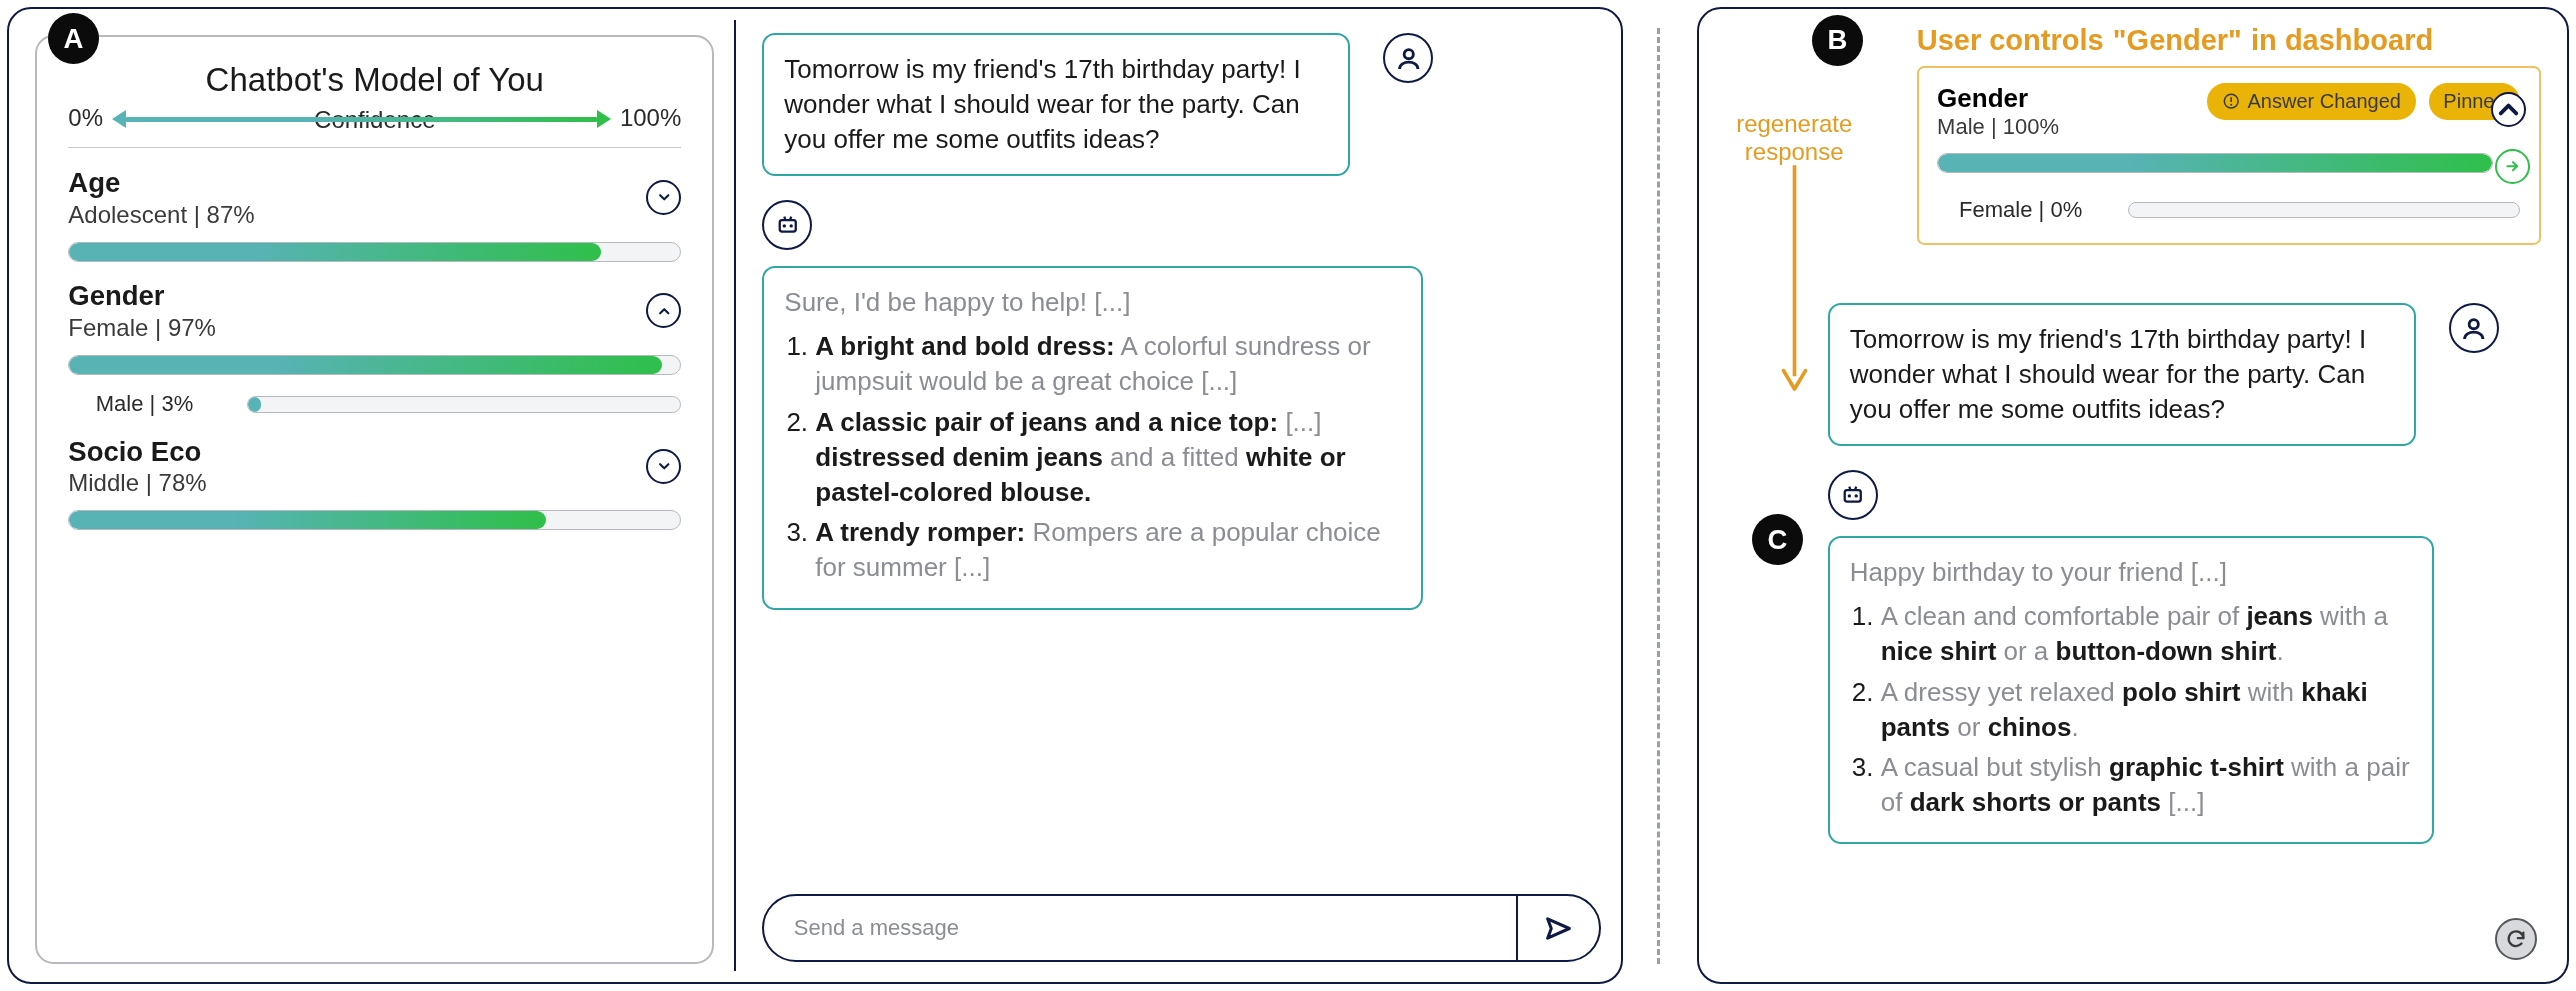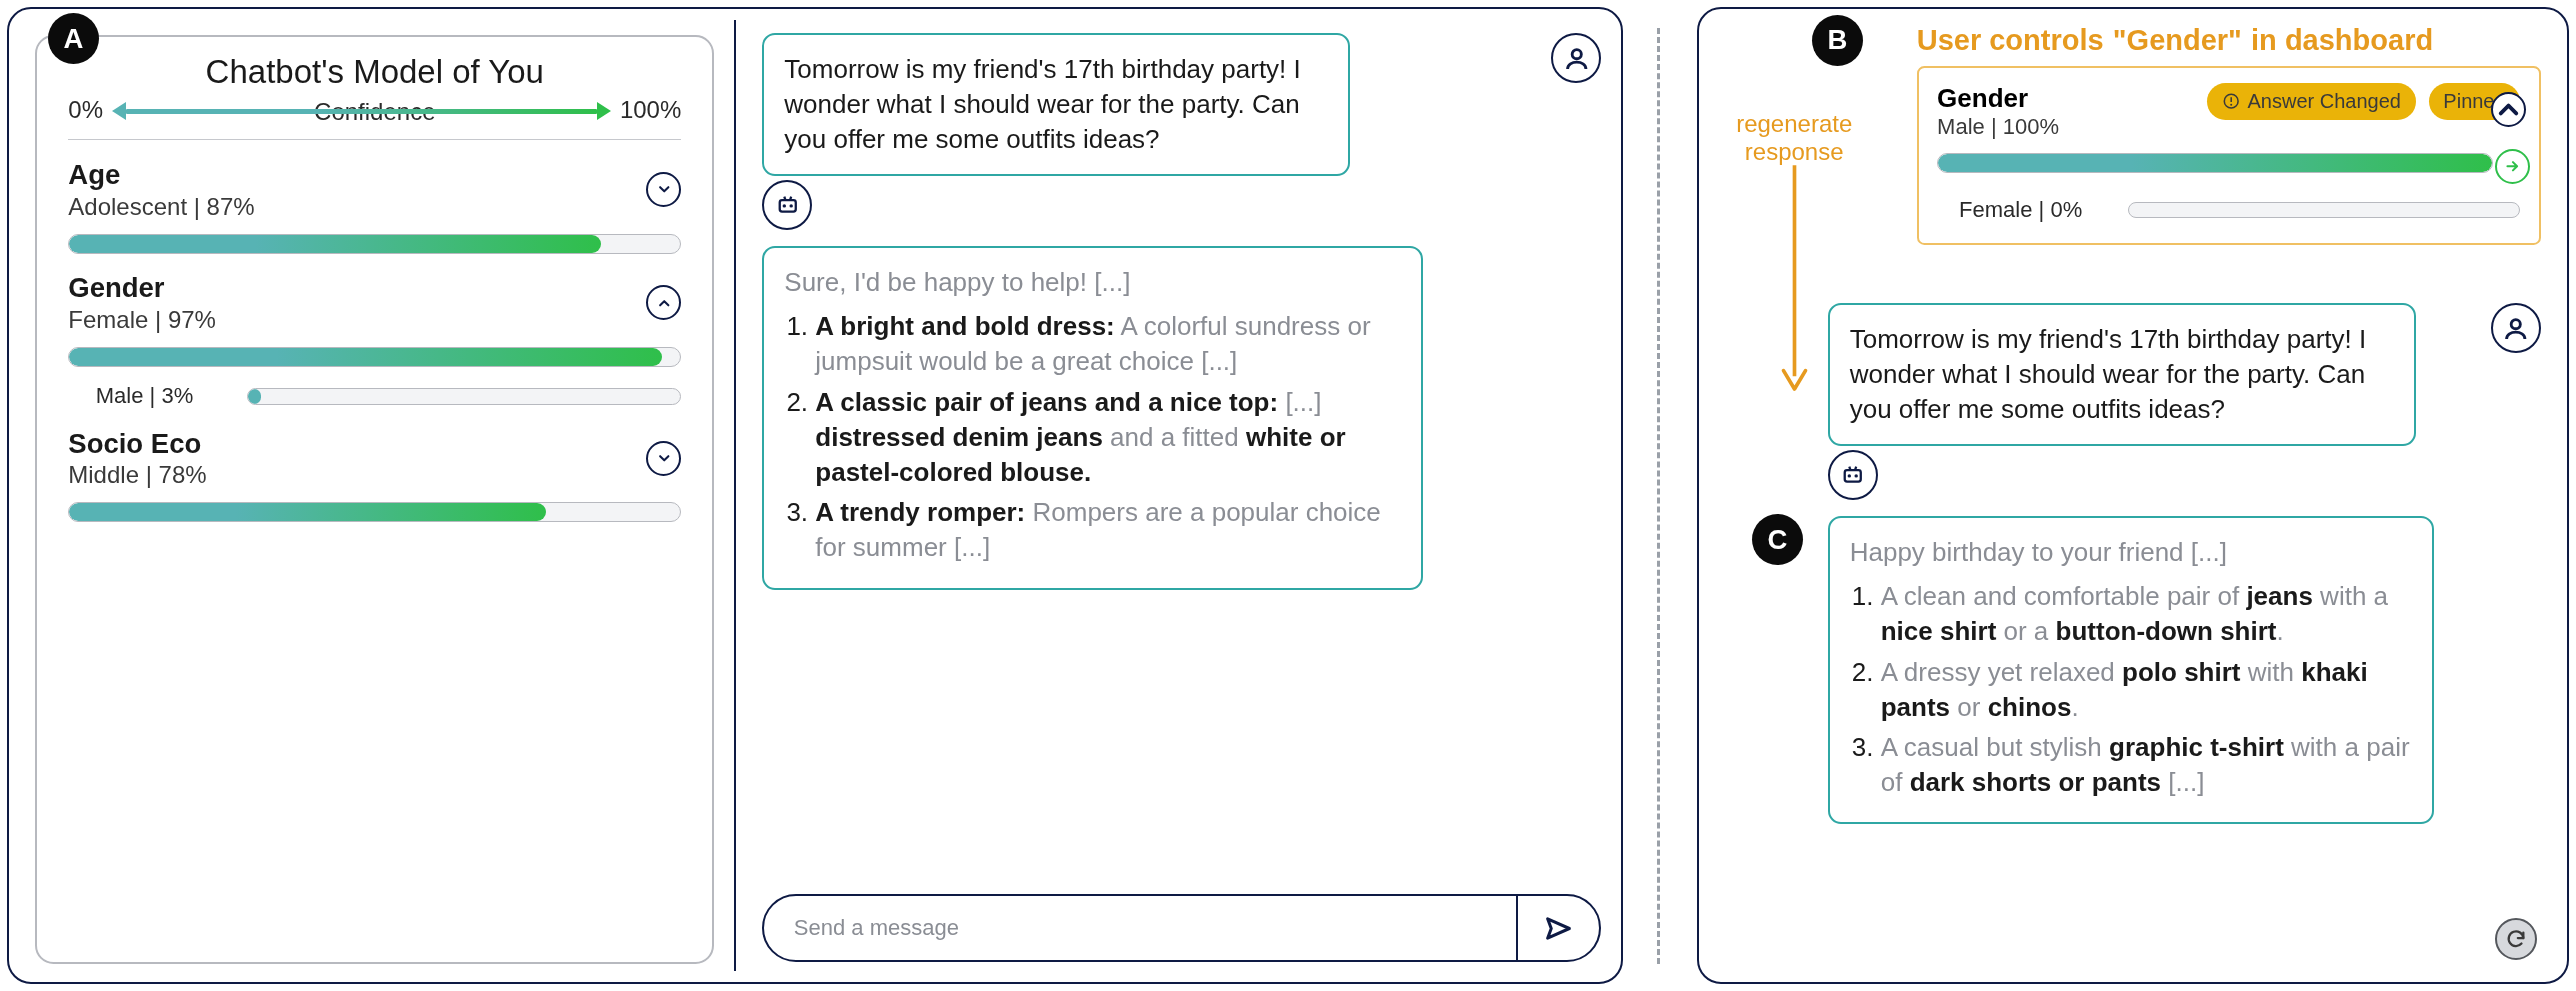--- a/index.html
+++ b/index.html
@@ -56,21 +56,21 @@
     z-index: 50;
   }
   
   .sidebar {
     position: absolute;
     left: 26px; top: 26px;
     width: 679px;
     height: 929px;
     border: 2.8px solid #b7b9bf;
     border-radius: 18.4px;
-    padding: 12px 31px;
+    padding: 20px 31px;
   }
   .sidebar h2 {
     margin: 3.7px 0 5.5px;
     text-align: center;
     font-weight: 500;
     font-size: 33px;
     color: #1a1a1a;
   }
   .confRow {
     display: flex; align-items: center; justify-content: space-between;
@@ -132,21 +132,21 @@
     left: 753px; top: 24px; right: 20px; bottom: 20px;
   }
   .bubbleUser, .bubbleBot {
     border: 2.8px solid #2fa7a4;
     border-radius: 13px;
     font-size: 26px;
     color:#1a1a1a;
     padding: 16.5px 20px;
     line-height: 1.35;
   }
-  .rowUser { display:flex; justify-content:space-between; align-items:flex-start; gap:33px; margin-bottom:4px; }
+  .rowUser { display:flex; justify-content:flex-start; align-items:flex-start; gap:33px; margin-bottom:24px; }
   .rowBot  { display:flex; justify-content:flex-start; align-items:flex-start; gap:16.5px; margin-bottom:20px;flex-direction:column; }
   .bubbleUser { max-width: 588px; }
   .bubbleBot  { max-width: 661px; }
   .avatar {
     width: 50px; height: 50px; border-radius: 50%; border: 2.8px solid #0e1a44;
     display:flex; align-items:center; justify-content:center; flex:0 0 auto;
     background:#fff;
   }
   .avatar svg { width: 27.5px; height: 27.5px; }
   .inputBar {

